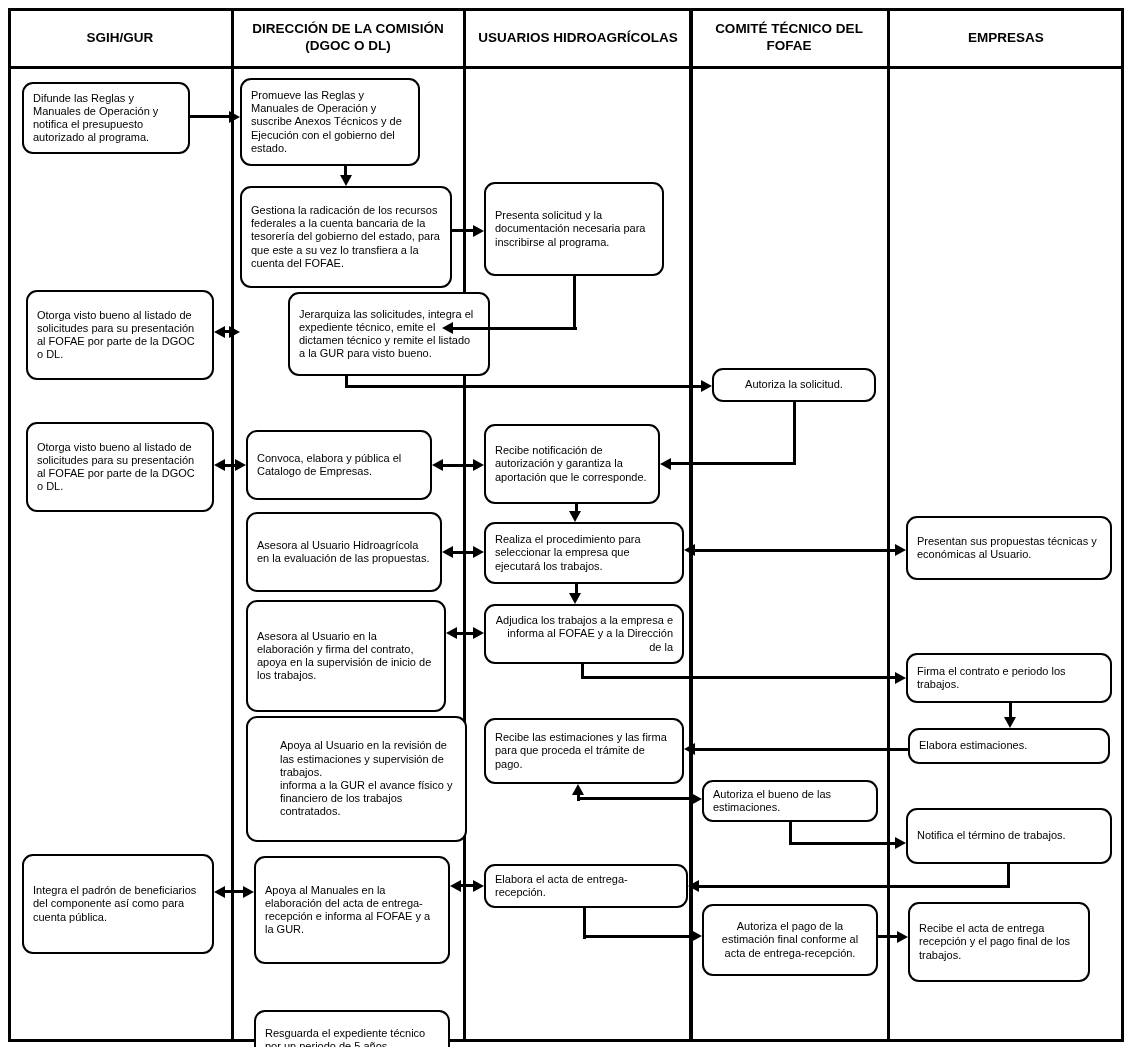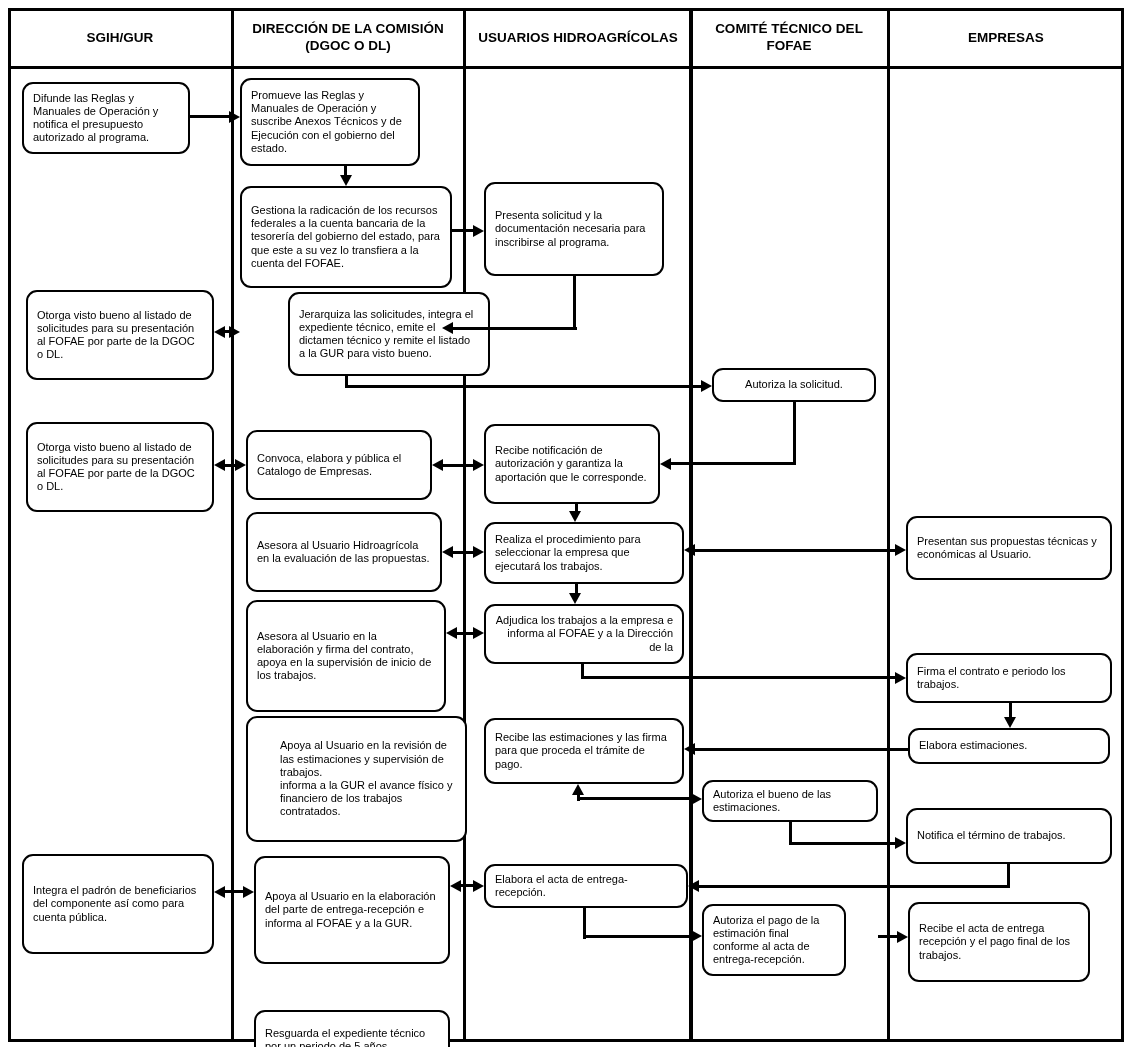--- a/index.html
+++ b/index.html
@@ -42,33 +42,33 @@
   <div class="box" style="left:22px;top:854px;width:192px;height:100px;">Integra el padrón de beneficiarios del componente así como para cuenta pública.</div>
 
   <div class="box" style="left:240px;top:78px;width:180px;height:88px;">Promueve las Reglas y Manuales de Operación y suscribe Anexos Técnicos y de Ejecución con el gobierno del estado.</div>
   <div class="box" style="left:240px;top:186px;width:212px;height:102px;">Gestiona la radicación de los recursos federales a la cuenta bancaria de la tesorería del gobierno del estado, para que este a su vez lo transfiera a la cuenta del FOFAE.</div>
   <div class="box" style="left:240px;top:292px;width:202px;height:84px;margin-left:48px;">Jerarquiza las solicitudes, integra el expediente técnico, emite el dictamen técnico y remite el listado a la GUR para visto bueno.</div>
   <div class="box" style="left:246px;top:430px;width:186px;height:70px;">Convoca, elabora y pública el Catalogo de Empresas.</div>
   <div class="box" style="left:246px;top:512px;width:196px;height:80px;">Asesora al Usuario Hidroagrícola en la evaluación de las propuestas.</div>
   <div class="box" style="left:246px;top:600px;width:200px;height:112px;">Asesora al Usuario en la elaboración y firma del contrato, apoya en la supervisión de inicio de los trabajos.</div>
   <div class="box" style="left:246px;top:716px;width:221px;height:126px;padding-left:32px;">Apoya al Usuario en la revisión de las estimaciones y supervisión de trabajos.
 informa a la GUR el avance físico y financiero de los trabajos contratados.</div>
-  <div class="box" style="left:254px;top:856px;width:196px;height:108px;">Apoya al Usuario en la elaboración del parte de entrega-recepción e informa al FOFAE y a la GUR.</div>
+  <div class="box" style="left:254px;top:856px;width:196px;height:108px;">Apoya al Manuales en la elaboración del acta de entrega-recepción e informa al FOFAE y a la GUR.</div>
   <div class="box" style="left:254px;top:970px;width:196px;height:60px;margin-top:40px;">Resguarda el expediente técnico por un periodo de 5 años.</div>
 
   <div class="box" style="left:484px;top:182px;width:180px;height:94px;">Presenta solicitud y la documentación necesaria para inscribirse al programa.</div>
   <div class="box" style="left:484px;top:424px;width:176px;height:80px;">Recibe notificación de autorización y garantiza la aportación que le corresponde.</div>
   <div class="box" style="left:484px;top:522px;width:200px;height:62px;">Realiza el procedimiento para seleccionar la empresa que ejecutará los trabajos.</div>
   <div class="box" style="left:484px;top:604px;width:200px;height:60px;text-align:right;">Adjudica los trabajos a la empresa e informa al FOFAE y a la Dirección de la</div>
   <div class="box" style="left:484px;top:718px;width:200px;height:66px;">Recibe las estimaciones y las firma para que proceda el trámite de pago.</div>
   <div class="box" style="left:484px;top:864px;width:204px;height:44px;">Elabora el acta de entrega-recepción.</div>
 
   <div class="box" style="left:712px;top:368px;width:164px;height:34px;justify-content:center;">Autoriza la solicitud.</div>
   <div class="box" style="left:702px;top:780px;width:176px;height:42px;">Autoriza el bueno de las estimaciones.</div>
-  <div class="box" style="left:702px;top:904px;width:144px;height:72px;">Autoriza el pago de la estimación final conforme al acta de entrega-recepción.</div>
+  <div class="box" style="left:702px;top:904px;width:176px;height:72px;text-align:center;">Autoriza el pago de la estimación final conforme al acta de entrega-recepción.</div>
 
   <div class="box" style="left:906px;top:516px;width:206px;height:64px;">Presentan sus propuestas técnicas y económicas al Usuario.</div>
   <div class="box" style="left:906px;top:653px;width:206px;height:50px;">Firma el contrato e periodo los trabajos.</div>
   <div class="box" style="left:908px;top:728px;width:202px;height:36px;">Elabora estimaciones.</div>
   <div class="box" style="left:906px;top:808px;width:206px;height:56px;">Notifica el término de trabajos.</div>
   <div class="box" style="left:908px;top:902px;width:182px;height:80px;">Recibe el acta de entrega recepción y el pago final de los trabajos.</div>
 
 <div class="seg" style="left: 190px; top: 115px; width: 42px; height: 3px;"></div>
     <div class="seg" style="left: 344px; top: 166px; width: 3px; height: 14px;"></div>
     <div class="seg" style="left: 452px; top: 229px; width: 26px; height: 3px;"></div>

